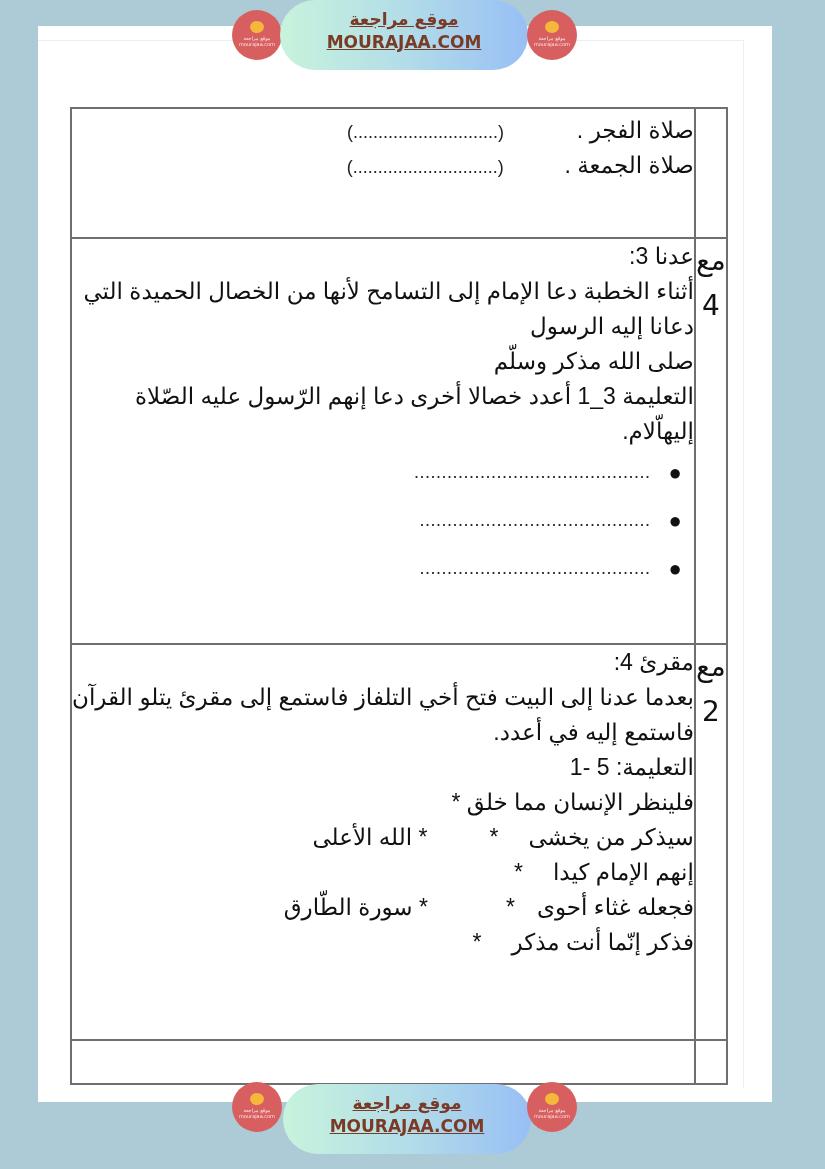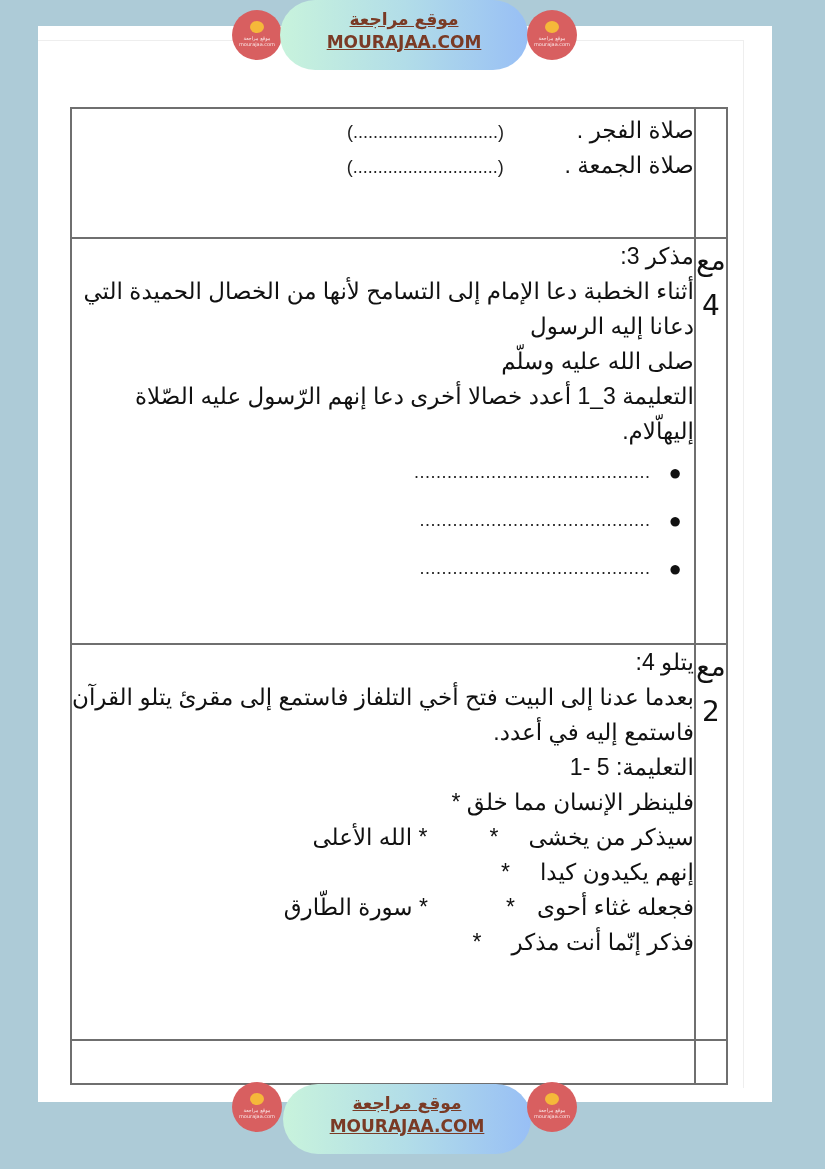--- a/index.html
+++ b/index.html
@@ -92,24 +92,24 @@
       </div>
     </td>
   </tr>
 
   <tr class="row2">
     <td class="score">
       <div>مع</div>
       <div>4</div>
     </td>
     <td class="content">
-      <div class="line">مذكر 3:</div>
+      <div class="line">عدنا 3:</div>
       <div class="line">أثناء الخطبة دعا الإمام إلى التسامح لأنها من الخصال الحميدة التي</div>
       <div class="line">دعانا إليه الرسول</div>
-      <div class="line">صلى الله عليه وسلّم</div>
+      <div class="line">صلى الله مذكر وسلّم</div>
       <div class="line">التعليمة 3_1 أعدد خصالا أخرى دعا إنهم الرّسول عليه الصّلاة</div>
       <div class="line">إليهاّلام.</div>
       <div class="bullet-line">
         <span class="bullet">●</span>
         <span class="blank-dots">...........................................</span>
       </div>
       <div class="bullet-line">
         <span class="bullet">●</span>
         <span class="blank-dots">..........................................</span>
       </div>
@@ -119,34 +119,34 @@
       </div>
     </td>
   </tr>
 
   <tr class="row3">
     <td class="score">
       <div>مع</div>
       <div>2</div>
     </td>
     <td class="content">
-      <div class="line">يتلو 4:</div>
+      <div class="line">مقرئ 4:</div>
       <div class="line">بعدما عدنا إلى البيت فتح أخي التلفاز فاستمع إلى مقرئ يتلو القرآن</div>
       <div class="line">فاستمع إليه في أعدد.</div>
       <div class="line">التعليمة: 5 -1</div>
       <div class="verse-row">
         <span class="verse-text">فلينظر الإنسان مما خلق *</span>
       </div>
       <div class="verse-row">
         <span class="verse-text">سيذكر من يخشى</span>
         <span class="verse-star" style="margin-right:30px;">*</span>
         <span class="verse-surah" style="margin-right:62px;">* الله الأعلى</span>
       </div>
       <div class="verse-row">
-        <span class="verse-text">إنهم يكيدون كيدا</span>
+        <span class="verse-text">إنهم الإمام كيدا</span>
         <span class="verse-star" style="margin-right:30px;">*</span>
       </div>
       <div class="verse-row">
         <span class="verse-text">فجعله غثاء أحوى</span>
         <span class="verse-star" style="margin-right:22px;">*</span>
         <span class="verse-surah" style="margin-right:78px;">* سورة الطّارق</span>
       </div>
       <div class="verse-row">
         <span class="verse-text">فذكر إنّما أنت مذكر</span>
         <span class="verse-star" style="margin-right:30px;">*</span>

